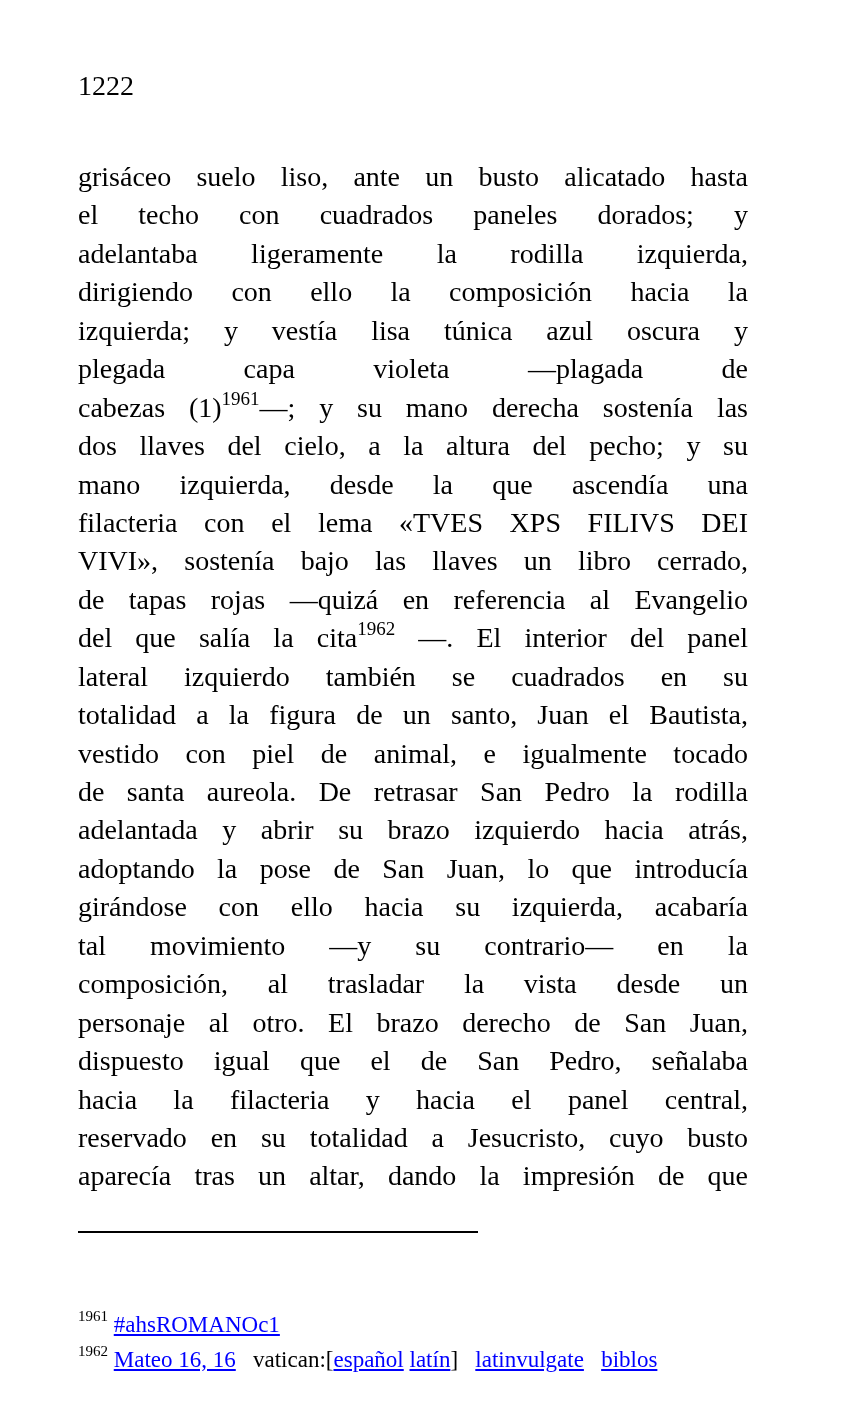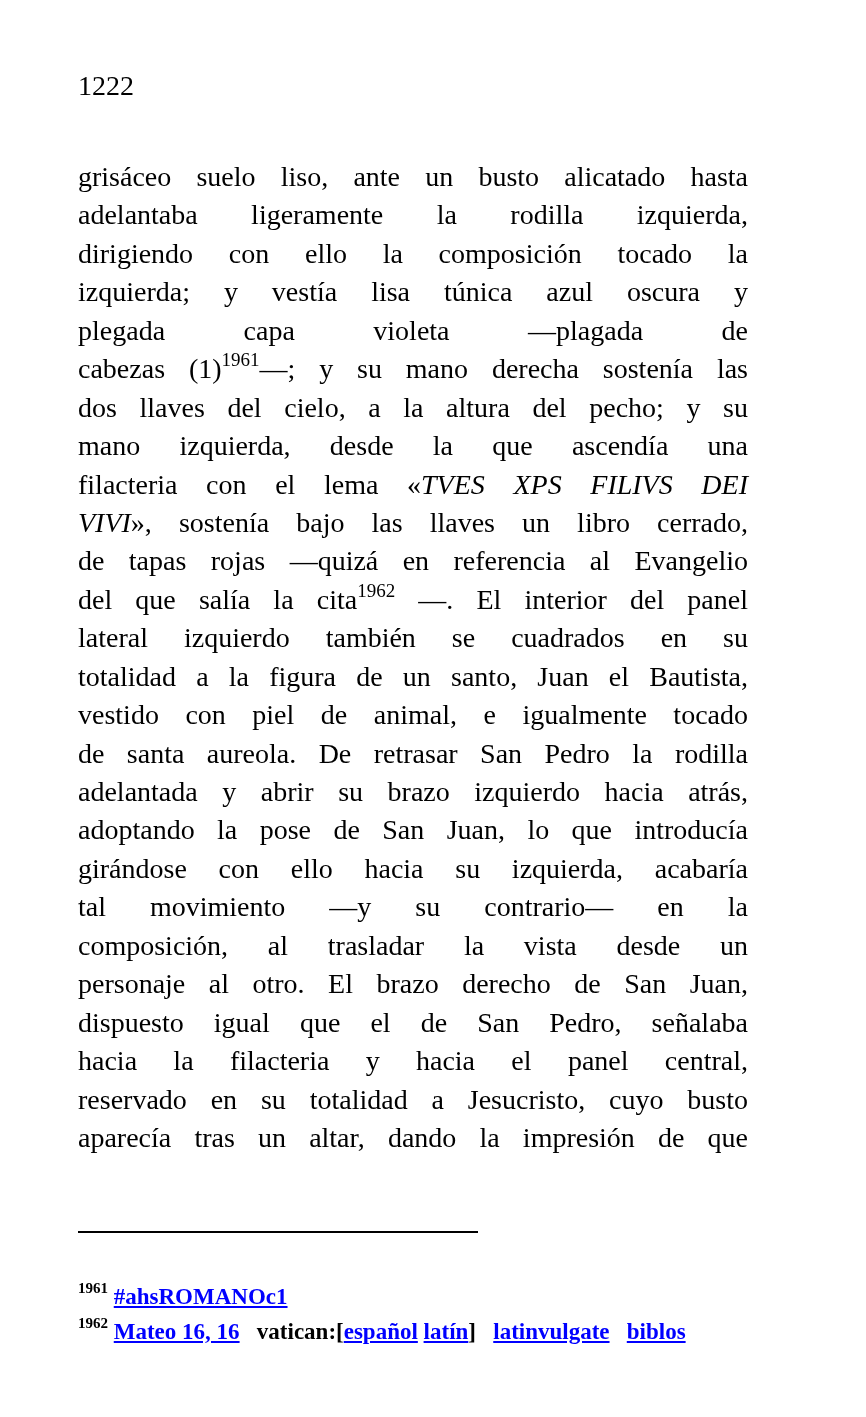--- a/index.html
+++ b/index.html
@@ -31,41 +31,40 @@
     font-size: 28px;
   }
   .line {
     line-height: 38.45px;
     height: 38.45px;
     text-align: justify;
     -moz-text-align-last: justify;
     text-align-last: justify;
     text-justify: inter-word;
   }
-  .it { font-style: italic; }
+  .it { }
   .sup {
     font-size: 19px;
     vertical-align: 12px;
     line-height: 0;
   }
   .footnote-sep {
     position: absolute;
     left: 78px;
     top: 1231px;
     width: 400px;
     height: 2px;
     background: #000000;
   }
   .footnotes {
     position: absolute;
     left: 78px;
-    top: 1280px;
+    top: 1308px;
     width: 710px;
     font-size: 23px;
-    font-weight: bold;
   }
   .footnote {
     line-height: 34.5px;
     white-space: pre-wrap;
   }
   .fn-marker {
     font-size: 15px;
     vertical-align: 11px;
     line-height: 0;
     color: #000000;
@@ -77,22 +76,23 @@
   }
 </style>
 </head>
 <body>
 
 <div class="page">
   <div class="page-number">1222</div>
 
   <div class="body-text">
       <div class="line"><span>grisáceo suelo liso, ante un busto alicatado hasta</span></div>
+      <div class="line"><span>el techo con cuadrados paneles dorados; y</span></div>
       <div class="line"><span>adelantaba ligeramente la rodilla izquierda,</span></div>
-      <div class="line"><span>dirigiendo con ello la composición tocado la</span></div>
+      <div class="line"><span>dirigiendo con ello la composición hacia la</span></div>
       <div class="line"><span>izquierda; y vestía lisa túnica azul oscura y</span></div>
       <div class="line"><span>plegada capa violeta —plagada de</span></div>
       <div class="line"><span>cabezas (1)</span><span class="sup">1961</span><span>—; y su mano derecha sostenía las</span></div>
       <div class="line"><span>dos llaves del cielo, a la altura del pecho; y su</span></div>
       <div class="line"><span>mano izquierda, desde la que ascendía una</span></div>
       <div class="line"><span>filacteria con el lema «</span><span class="it">TVES XPS FILIVS DEI</span></div>
       <div class="line"><span class="it">VIVI</span><span>», sostenía bajo las llaves un libro cerrado,</span></div>
       <div class="line"><span>de tapas rojas —quizá en referencia al Evangelio</span></div>
       <div class="line"><span>del que salía la cita</span><span class="sup">1962</span><span> —. El interior del panel</span></div>
       <div class="line"><span>lateral izquierdo también se cuadrados en su</span></div>

